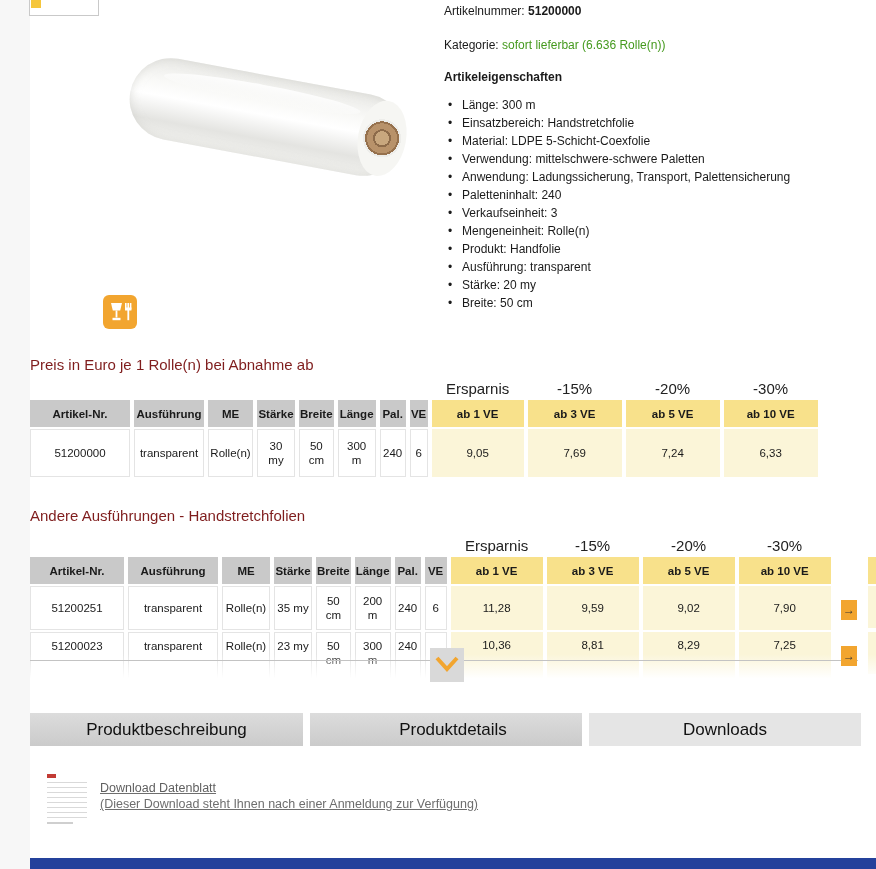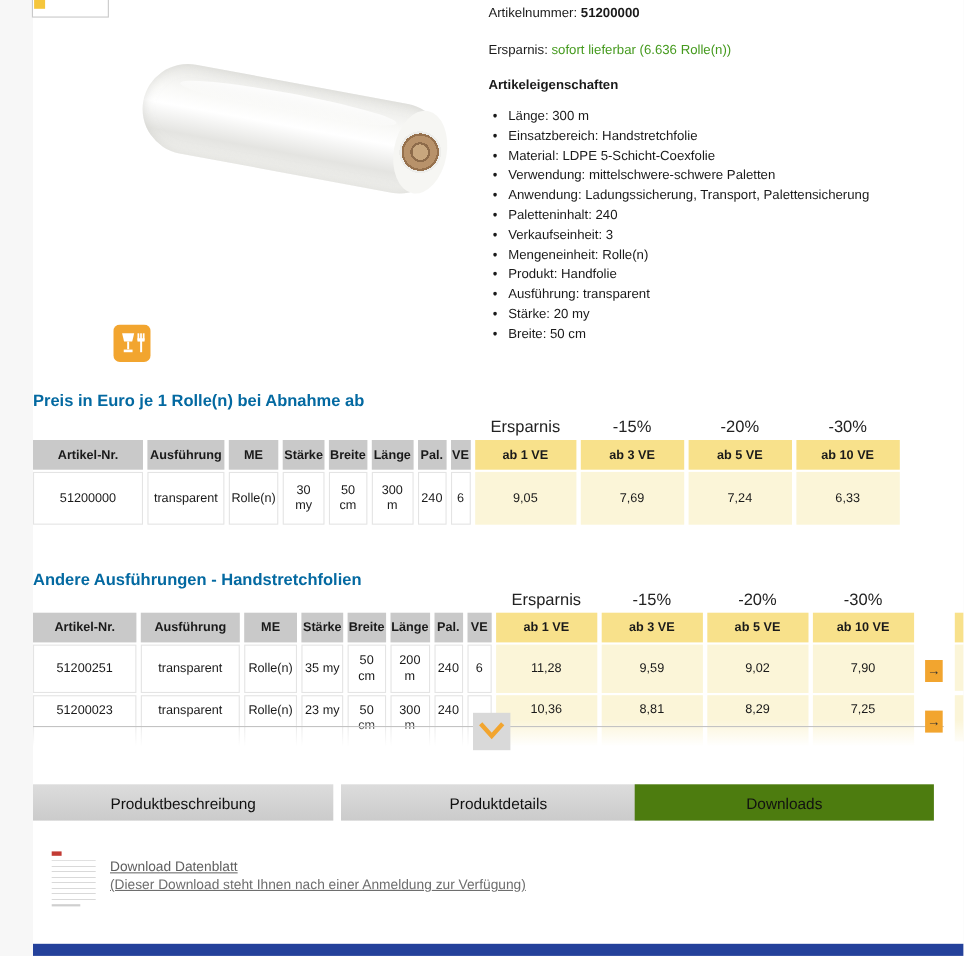--- a/index.html
+++ b/index.html
@@ -37,21 +37,21 @@
   .rightcol{left:444px;top:0;width:426px;font-size:12px;}
   .line-artno{position:absolute;left:0;top:4px;}
   .line-artno b{font-weight:bold;}
   .line-delivery{position:absolute;left:0;top:38px;}
   .green{color:#459a1e;}
   .props-title{position:absolute;left:0;top:70px;font-weight:bold;}
   ul.props{position:absolute;left:2px;top:96px;margin:0;padding:0;list-style:none;}
   ul.props li{margin:0;padding:0 0 0 16px;height:18px;line-height:18px;position:relative;white-space:nowrap;}
   ul.props li::before{content:"•";position:absolute;left:2px;top:0;font-size:12px;}
 
-  .h-section{font-size:15px;font-weight:bold;color:#0369a1;}
+  .h-section{font-size:15px;font-weight:normal;color:#7f1d1d;}
 
   
   table.pt{border-collapse:separate;border-spacing:4px 2px;font-size:11.5px;color:#1a1a1a;table-layout:fixed;}
   table.pt td{text-align:center;vertical-align:middle;padding:0 1px;overflow:hidden;}
   tr.lbl td{background:transparent;height:20px;font-size:15px;color:#222;}
   tr.hdr td{background:#c9c9c9;height:27px;font-weight:bold;}
   tr.hdr td.price{background:#f8e18b;}
   tr.data td{background:#fff;height:46px;border:1px solid #e4e4e4;white-space:pre-line;line-height:14px;}
   tr.data td.price{background:#fbf5d8;border:none;}
   tr.data2 td{height:42px;}
@@ -67,24 +67,24 @@
 
   .expand-btn{left:430px;top:648px;width:34px;height:34px;background:#d9d9d9;border:none;
     z-index:6;cursor:pointer;display:flex;align-items:center;justify-content:center;padding:0;}
   .row-arrow{width:16px;height:20px;background:#f2a52f;border:none;color:#333;font-size:12px;
     font-weight:bold;line-height:20px;text-align:center;padding:0;cursor:pointer;z-index:6;}
   .arrow1{left:841px;top:600px;}
   .arrow2{left:841px;top:646px;}
 
   
   .tab{top:713px;height:33px;display:flex;align-items:center;justify-content:center;
-    font-size:14px;color:#111;background:linear-gradient(#dcdcdc,#cbcbcb);border:none;cursor:pointer;}
+    font-size:17px;color:#111;background:linear-gradient(#dcdcdc,#cbcbcb);border:none;cursor:pointer;}
   .tab1{left:30px;width:273px;}
   .tab2{left:310px;width:272px;padding-left:20px;}
-  .tab3{left:577px;width:272px;background:#4d7c0f;}
+  .tab3{left:589px;width:272px;background:#e5e5e5;}
 
   
   .ds-thumb{left:45px;top:772px;width:44px;height:54px;background:#fff;cursor:pointer;}
   .ds-red{position:absolute;left:2px;top:2px;width:9px;height:4px;background:#c23b34;}
   .ds-lines{position:absolute;left:2px;top:10px;width:40px;height:38px;
     background:repeating-linear-gradient(to bottom,#d9d9d9 0 1px,#ffffff 1px 5px);}
   .ds-bar{position:absolute;left:2px;top:50px;width:26px;height:2px;background:#cfcfcf;}
   .dl-text{left:100px;top:780px;font-size:12.5px;color:#6e6e6e;line-height:16px;text-decoration:underline;}
   .dl-text .t1{color:#5f5f5f;}
   .dl-link{text-decoration:underline;color:#6e6e6e;cursor:pointer;}
@@ -115,21 +115,21 @@
     <rect x="22" y="8" width="1.6" height="6.5" fill="#fff"></rect>
     <rect x="24.4" y="8" width="1.6" height="6.5" fill="#fff"></rect>
     <rect x="26.8" y="8" width="1.6" height="6.5" fill="#fff"></rect>
     <rect x="22" y="12.5" width="6.4" height="3" fill="#fff"></rect>
     <rect x="24.4" y="14" width="1.8" height="11.2" fill="#fff"></rect>
   </svg>
 </div>
 
 <div class="abs rightcol">
   <div class="line-artno"><span>Artikelnummer: </span><b>51200000</b></div>
-  <div class="line-delivery"><span>Ersparnis: </span><span class="green">sofort lieferbar (6.636 Rolle(n))</span></div>
+  <div class="line-delivery"><span>Kategorie: </span><span class="green">sofort lieferbar (6.636 Rolle(n))</span></div>
   <div class="props-title">Artikeleigenschaften</div>
   <ul class="props">
     <li>Länge: 300 m</li>
     <li>Einsatzbereich: Handstretchfolie</li>
     <li>Material: LDPE 5-Schicht-Coexfolie</li>
     <li>Verwendung: mittelschwere-schwere Paletten</li>
     <li>Anwendung: Ladungssicherung, Transport, Palettensicherung</li>
     <li>Paletteninhalt: 240</li>
     <li>Verkaufseinheit: 3</li>
     <li>Mengeneinheit: Rolle(n)</li>
@@ -199,21 +199,21 @@
     <td>240</td>
     <td>6</td>
     <td class="price">9,05</td>
     <td class="price">7,69</td>
     <td class="price">7,24</td>
     <td class="price">6,33</td>
   </tr>
 </tbody>
   </table>
 
-<div class="abs h-section" style="left:30px;top:507px;margin-top:12px;">Andere Ausführungen - Handstretchfolien</div>
+<div class="abs h-section" style="left:30px;top:507px;">Andere Ausführungen - Handstretchfolien</div>
 
 <table class="pt abs" style="left:26px;top:533px;">
   <colgroup>
     <col style="width:94px">
       <col style="width:90px">
       <col style="width:48px">
       <col style="width:38px">
     <col style="width:34px">
       <col style="width:36px">
       <col style="width:26px">

